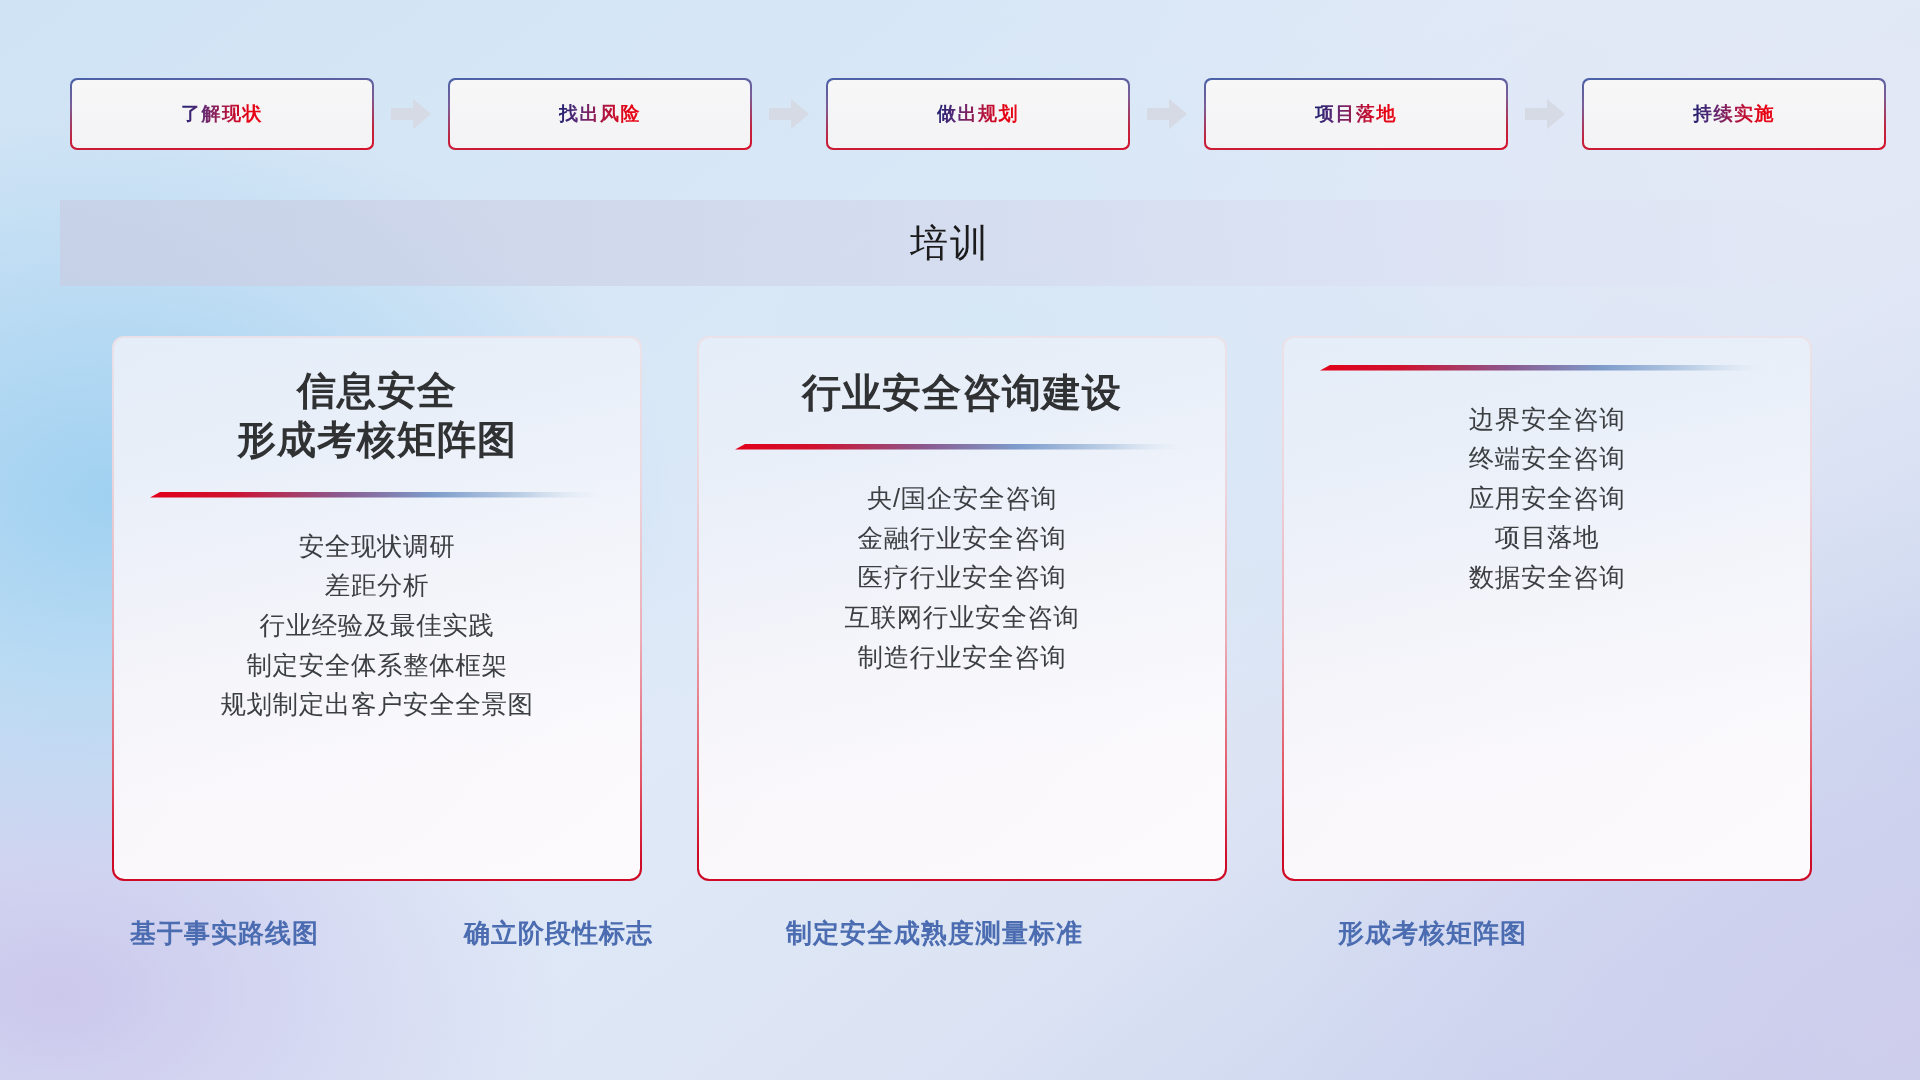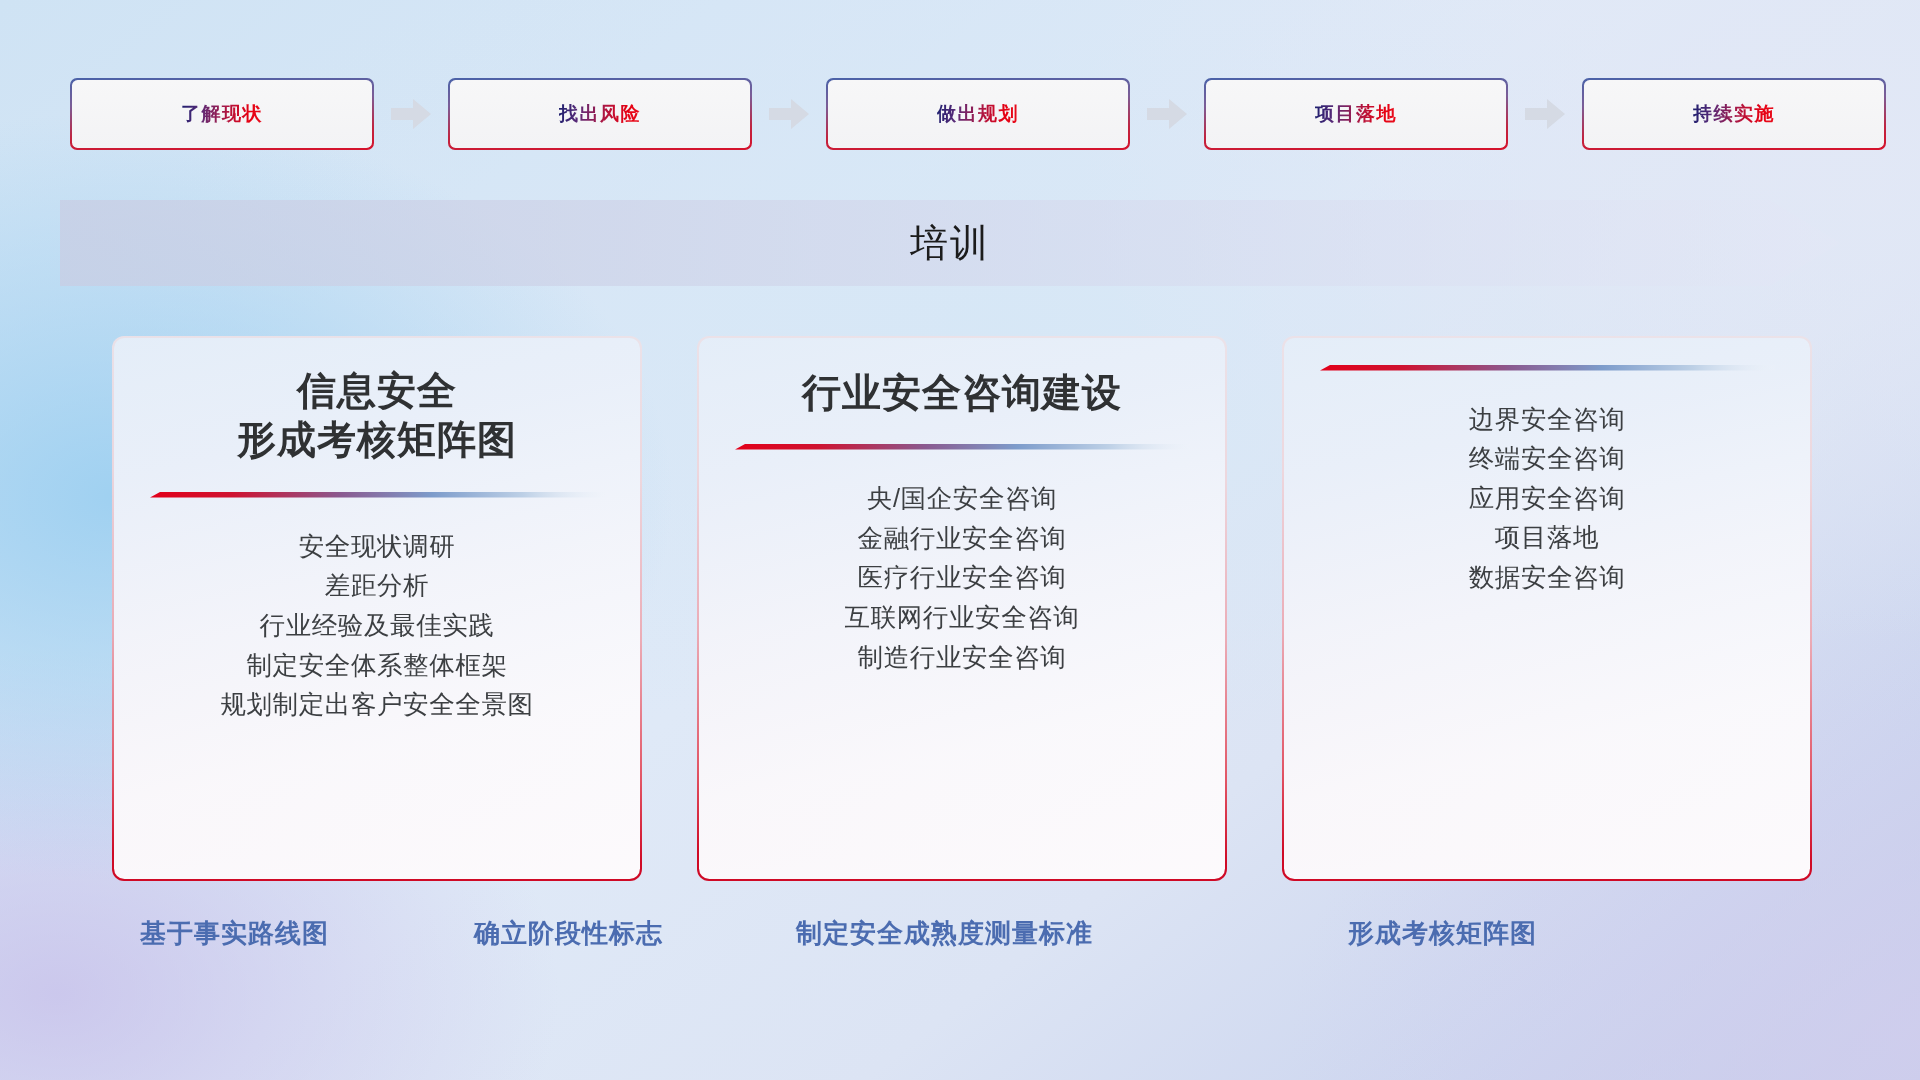--- a/index.html
+++ b/index.html
@@ -179,21 +179,21 @@
     font-size: 25.5px;
     color: #3c3f42;
     letter-spacing: 0.6px;
     line-height: 1.2;
     white-space: nowrap;
   }
 
   
   #footnotes {
     position: absolute;
-    left: 10px;
+    left: 0;
     top: 916px;
     width: 1903px;
     height: 48px;
   }
   .footnote {
     position: absolute;
     font-size: 26px;
     font-weight: 700;
     color: #4b6cb0;
     letter-spacing: 1px;

